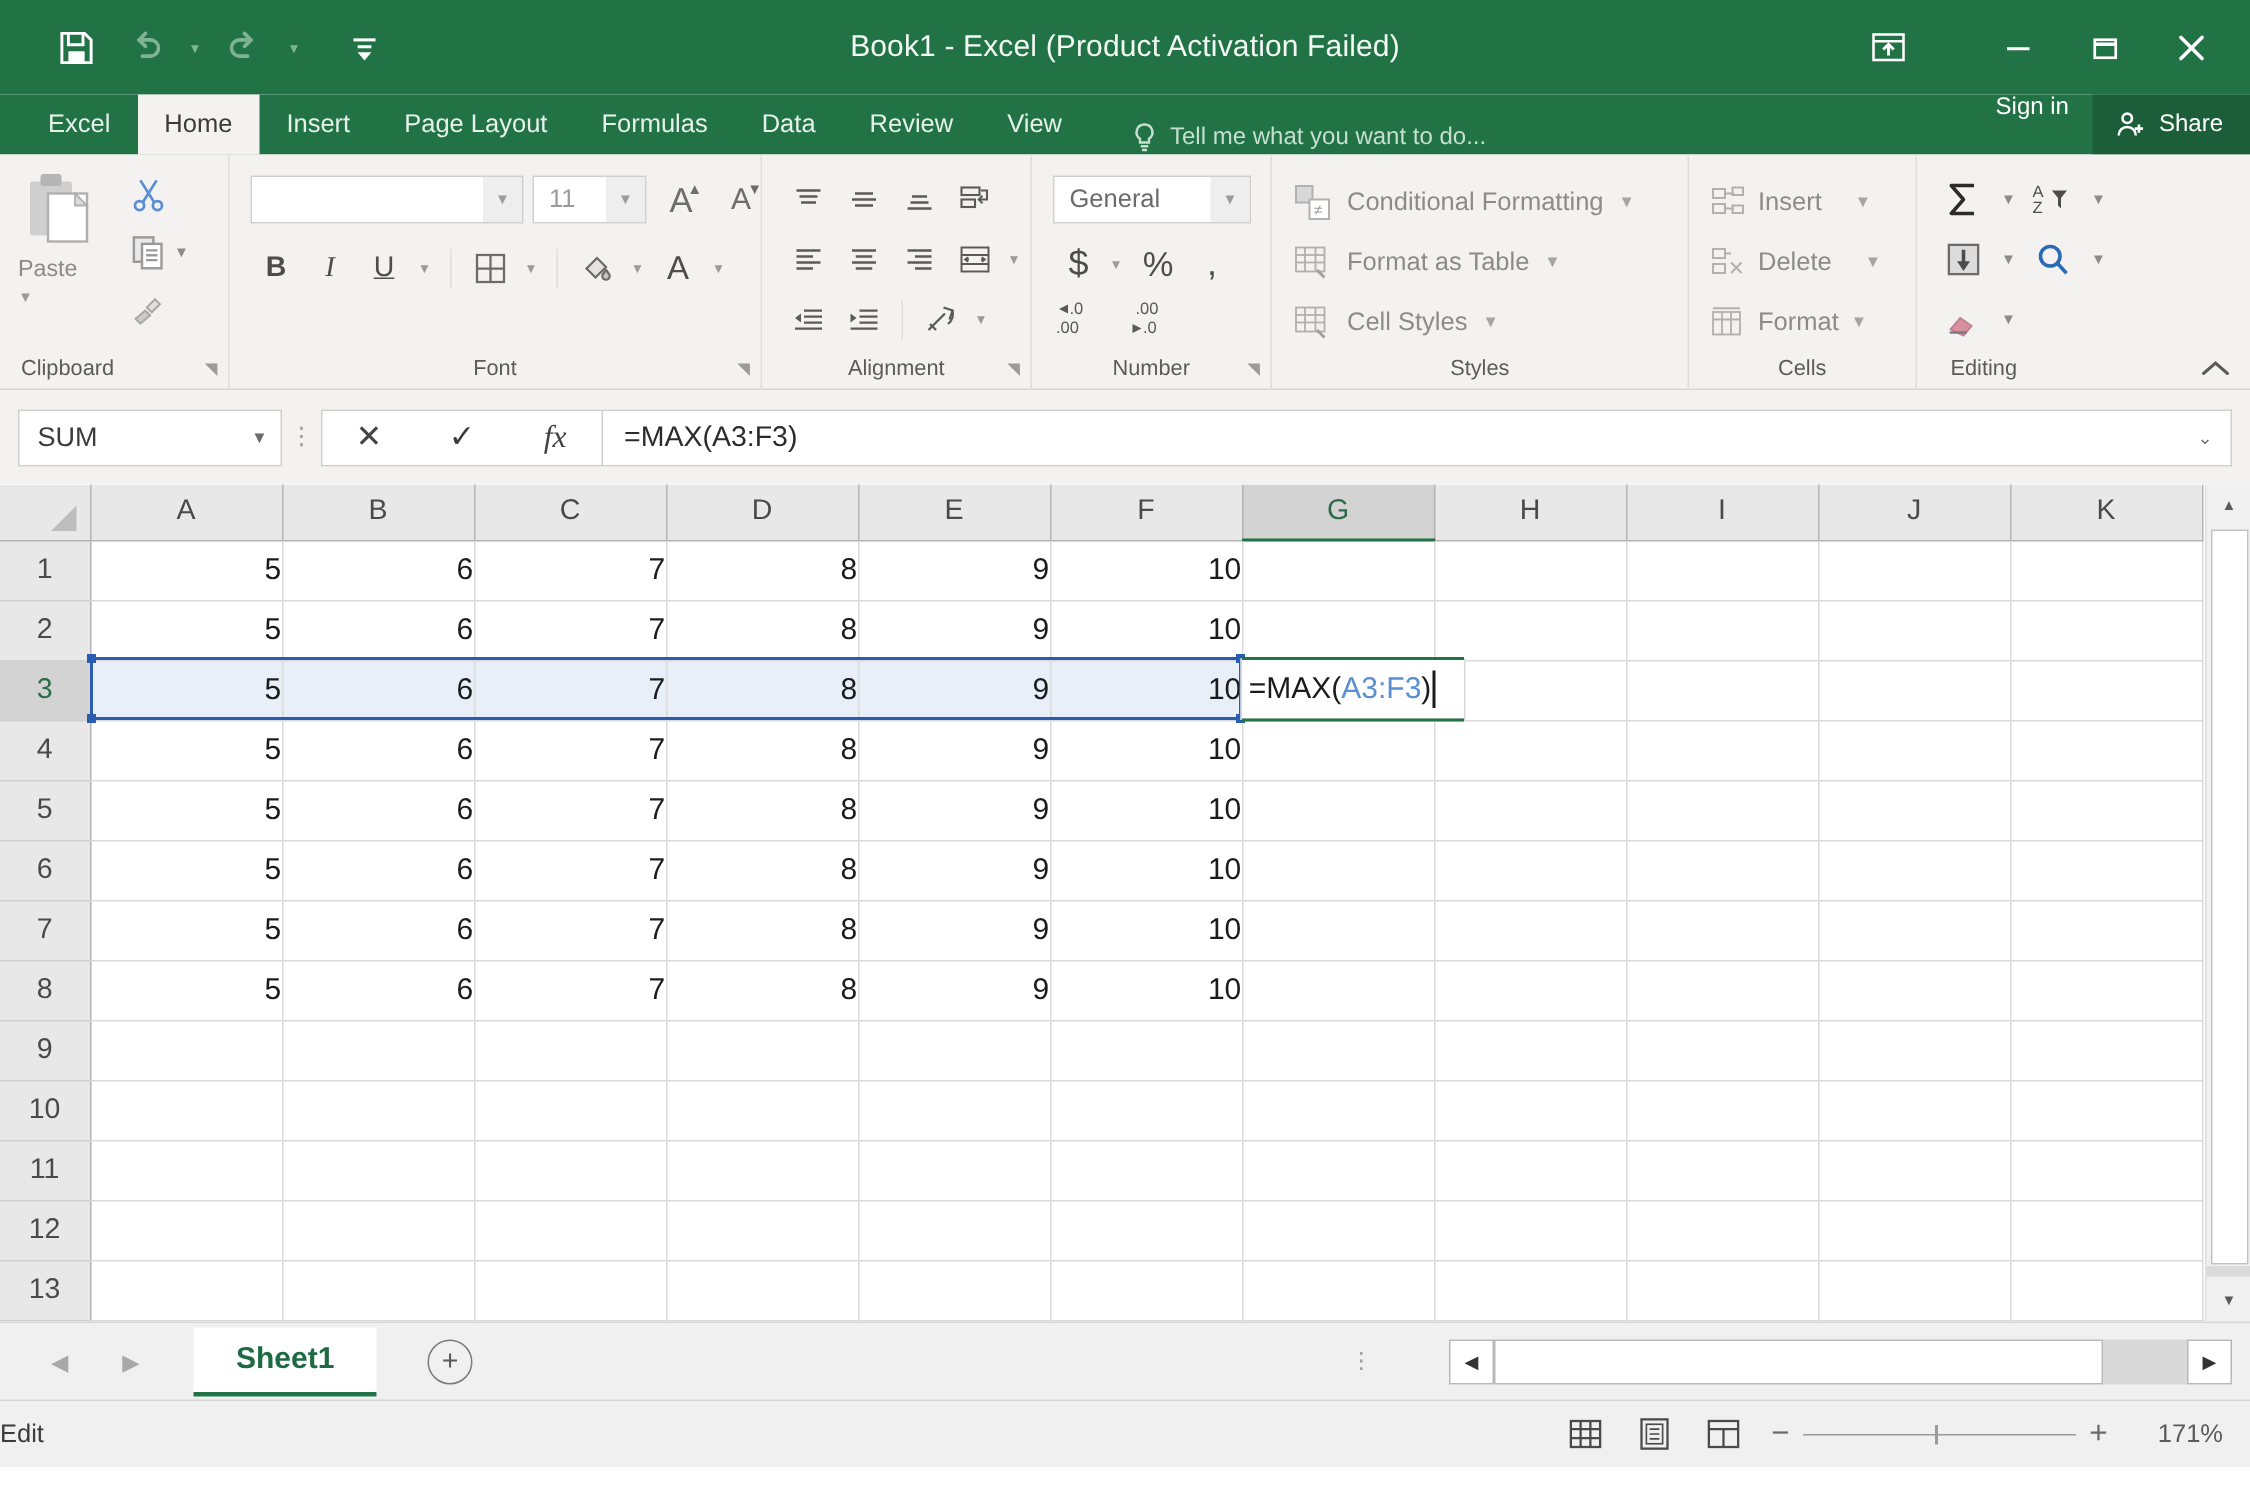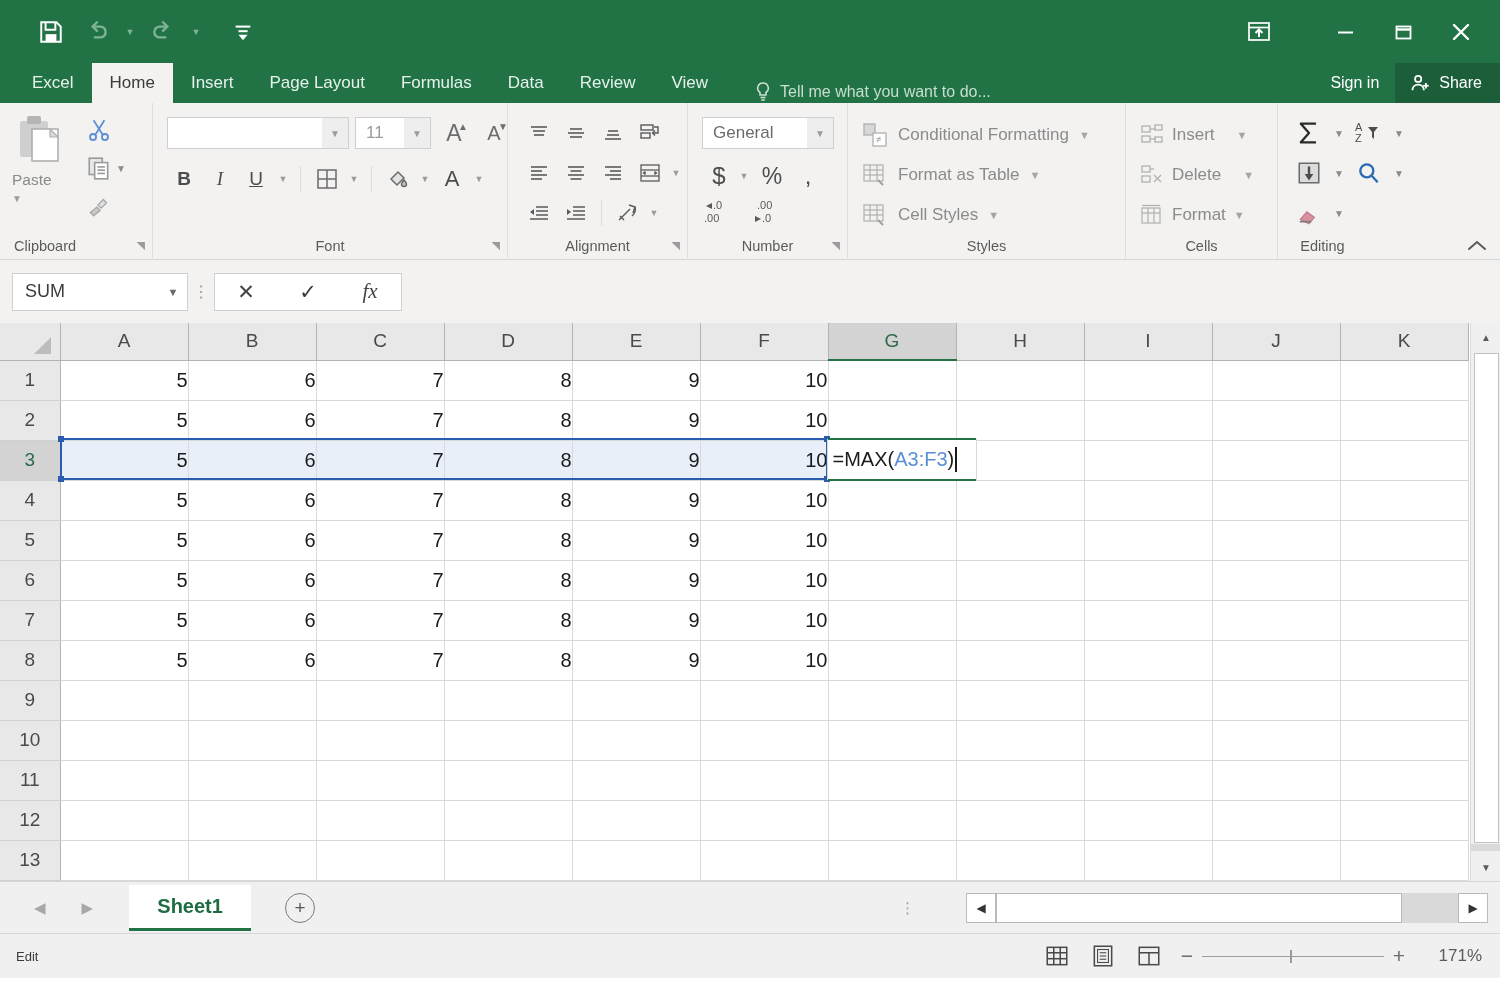--- a/index.html
+++ b/index.html
@@ -37,21 +37,21 @@
   
   .tabstrip {
     height:40px; background:#217346; display:flex; align-items:flex-end; position:relative;
   }
   .tab {
     height:40px; padding:0 18px; display:flex; align-items:center;
     color:#e6f1ea; font-size:17px; white-space:nowrap;
   }
   .tab.active { background:#f3f2f1; color:#3b3b3b; }
   .tellme { display:flex; align-items:center; gap:8px; color:#c7ded1; font-size:16px; margin-left:28px; }
-  .tab-right { position:absolute; right:0; top:0; height:40px; display:flex; align-items:center; }
+  .tab-right { position:absolute; right:0; top:0; height:40px; display:flex; }
   .signin { color:#ffffff; font-size:16px; padding:0 16px; }
   .share {
     color:#ffffff; font-size:16px; padding:0 18px 0 14px; height:40px;
     display:flex; align-items:center; gap:8px; background:#1b5e39;
   }
 
   
   .ribbon {
     height:157px; background:#f3f2f1; border-bottom:1px solid #d6d6d6;
     display:flex; position:relative;
@@ -228,21 +228,21 @@
   .hscroll { position:absolute; right:12px; display:flex; align-items:center; }
   .hs-btn { width:30px; height:30px; background:#fff; border:1px solid #b9b9b9; display:flex; align-items:center; justify-content:center; color:#333; font-size:12px; }
   .hs-track { width:462px; height:30px; background:#d9d9d9; position:relative; }
   .hs-thumb { position:absolute; left:0; top:0; width:406px; height:30px; background:#fff; border:1px solid #b9b9b9; }
 
   
   .statusbar {
     height:45px; background:#f0f0f0; border-top:1px solid #d6d6d6;
     display:flex; align-items:center; position:relative;
   }
-  .status-text { padding-left:16px; font-size:13px; color:#3b3b3b; }
+  .status-text { font-size:17px; color:#3b3b3b; }
   .status-right { position:absolute; right:14px; display:flex; align-items:center; gap:0; }
   .vbtn { width:46px; height:34px; display:flex; align-items:center; justify-content:center; color:#4a4a4a; }
   .zoom-out, .zoom-in { width:30px; text-align:center; color:#6b6b6b; font-size:21px; }
   .zoom-track { width:182px; height:34px; position:relative; display:flex; align-items:center; }
   .zoom-line { width:182px; height:1px; background:#9b9b9b; }
   .zoom-tick { position:absolute; left:88px; width:1.5px; height:13px; background:#9b9b9b; }
   .zoom-pct { width:72px; text-align:right; font-size:17px; color:#5b5b5b; padding-right:4px; }
 
   svg { display:block; }
 </style>
@@ -275,20 +275,21 @@
       </div>
       <div class="qat-drop">▼</div>
       <div class="qat-btn" style="margin-left:14px;">
         <svg width="22" height="22" viewBox="0 0 24 24" fill="#ffffff">
           <rect x="4" y="5" width="16" height="2.2"></rect>
             <rect x="7" y="10" width="10" height="2.2"></rect>
           <polygon points="7,15 17,15 12,21"></polygon>
         </svg>
       </div>
     </div>
+    <div class="title-text">Book1 - Excel (Product Activation Failed)</div>
     <div class="win-controls">
       <div class="win-btn ribbon-display">
         <svg width="24" height="22" viewBox="0 0 24 22" fill="none" stroke="#ffffff" stroke-width="1.7">
           <rect x="2" y="2" width="20" height="17"></rect>
             <line x1="2" y1="6.5" x2="22" y2="6.5"></line>
           <polyline points="12,16 12,9" stroke-width="2"></polyline>
             <polyline points="8.5,12 12,8.5 15.5,12" stroke-width="2"></polyline>
         </svg>
       </div>
       <div class="win-btn">
@@ -739,20 +740,24 @@
       <span class="namebox-caret">▼</span>
     </div>
     <div class="grip">⋮</div>
     <div class="fbtns">
       <div class="fb">✕</div>
       <div class="fb" style="color:#3b3b3b;">✓</div>
       <div class="fb" style="font-family:'Liberation Serif',serif;font-style:italic;font-size:21px;">
           <span>fx</span>
         </div>
     </div>
+    <div class="formula-input">
+      <span>=MAX(A3:F3)</span>
+      <span class="fbar-caret">⌄</span>
+    </div>
   </div>
 
   <div class="gridwrap">
     <table class="grid">
       <thead>
         <tr>
           <th class="corner"></th>
           <th class="colh" style="width:128px;">A</th>
           <th class="colh" style="width:128px;">B</th>
           <th class="colh" style="width:128px;">C</th>

